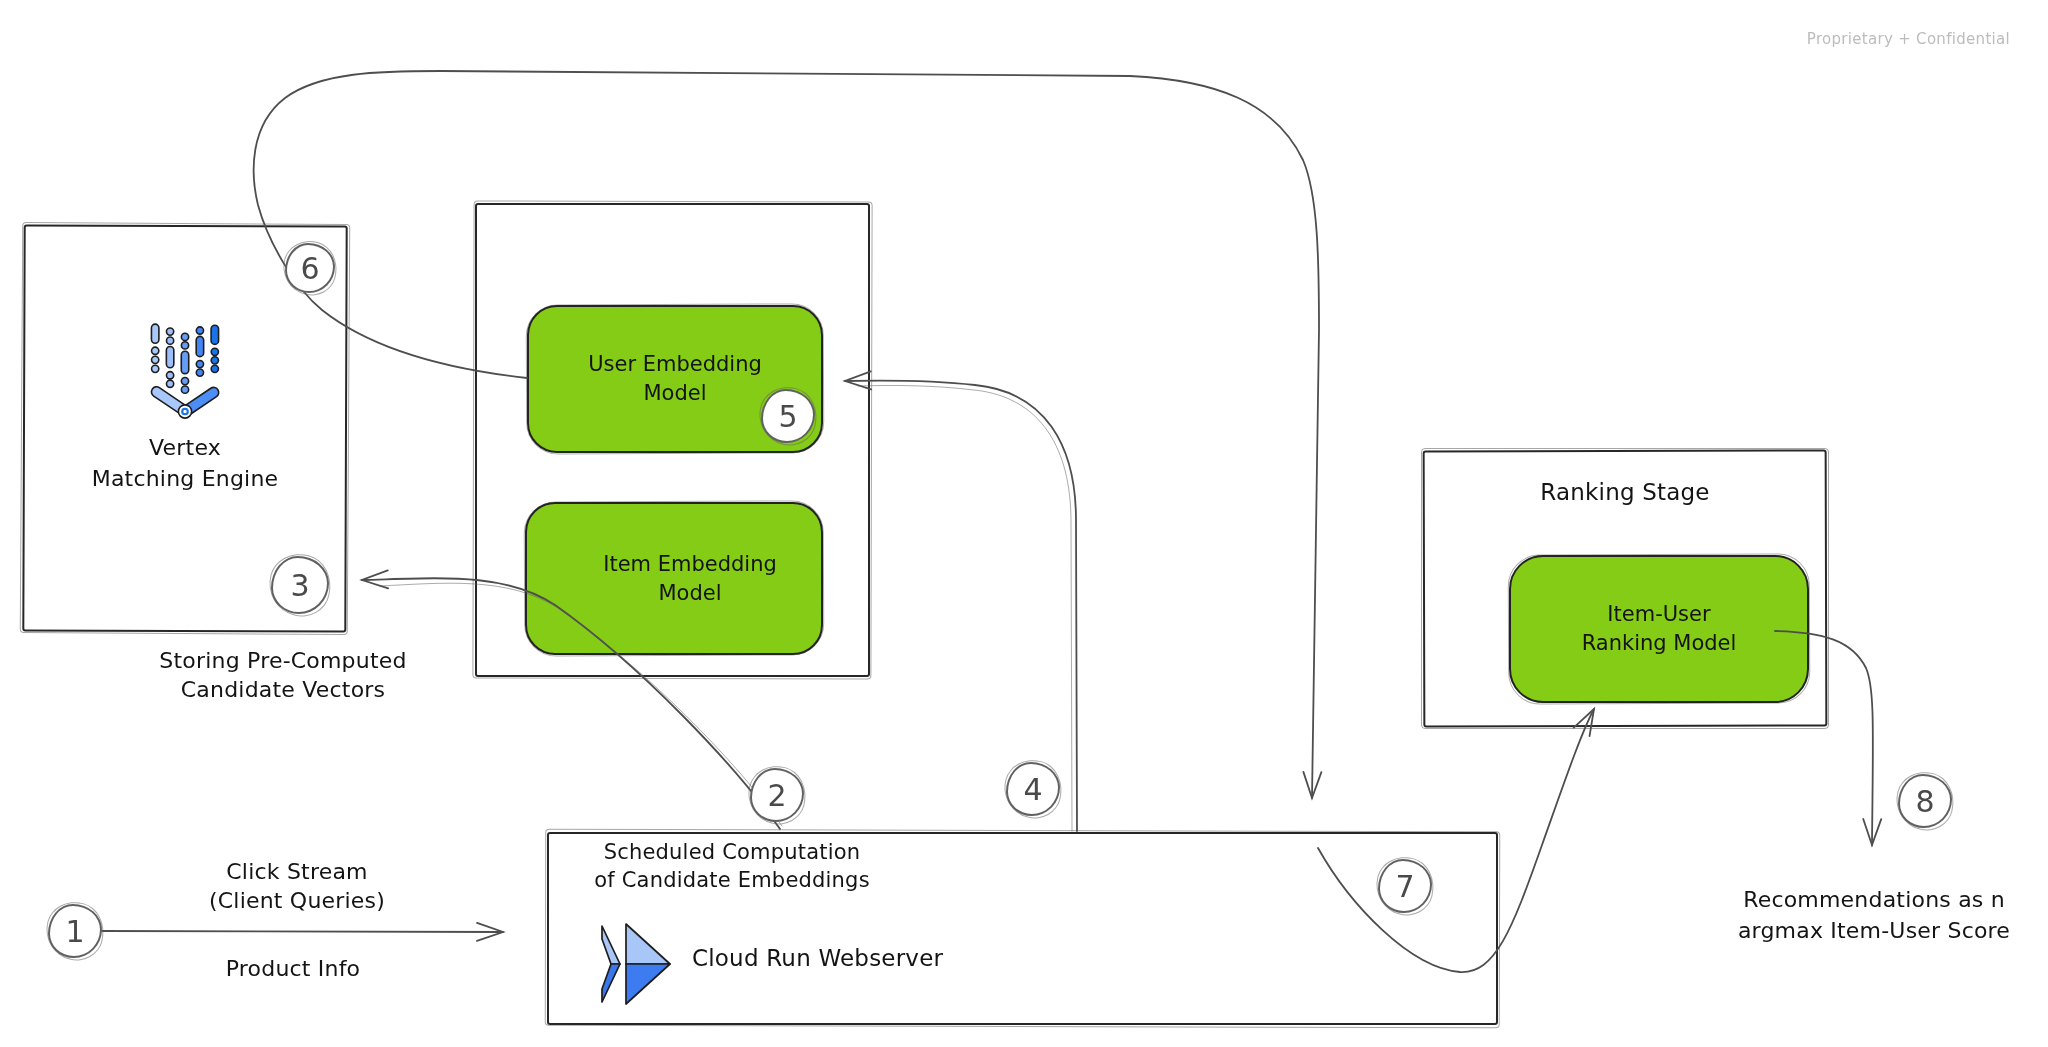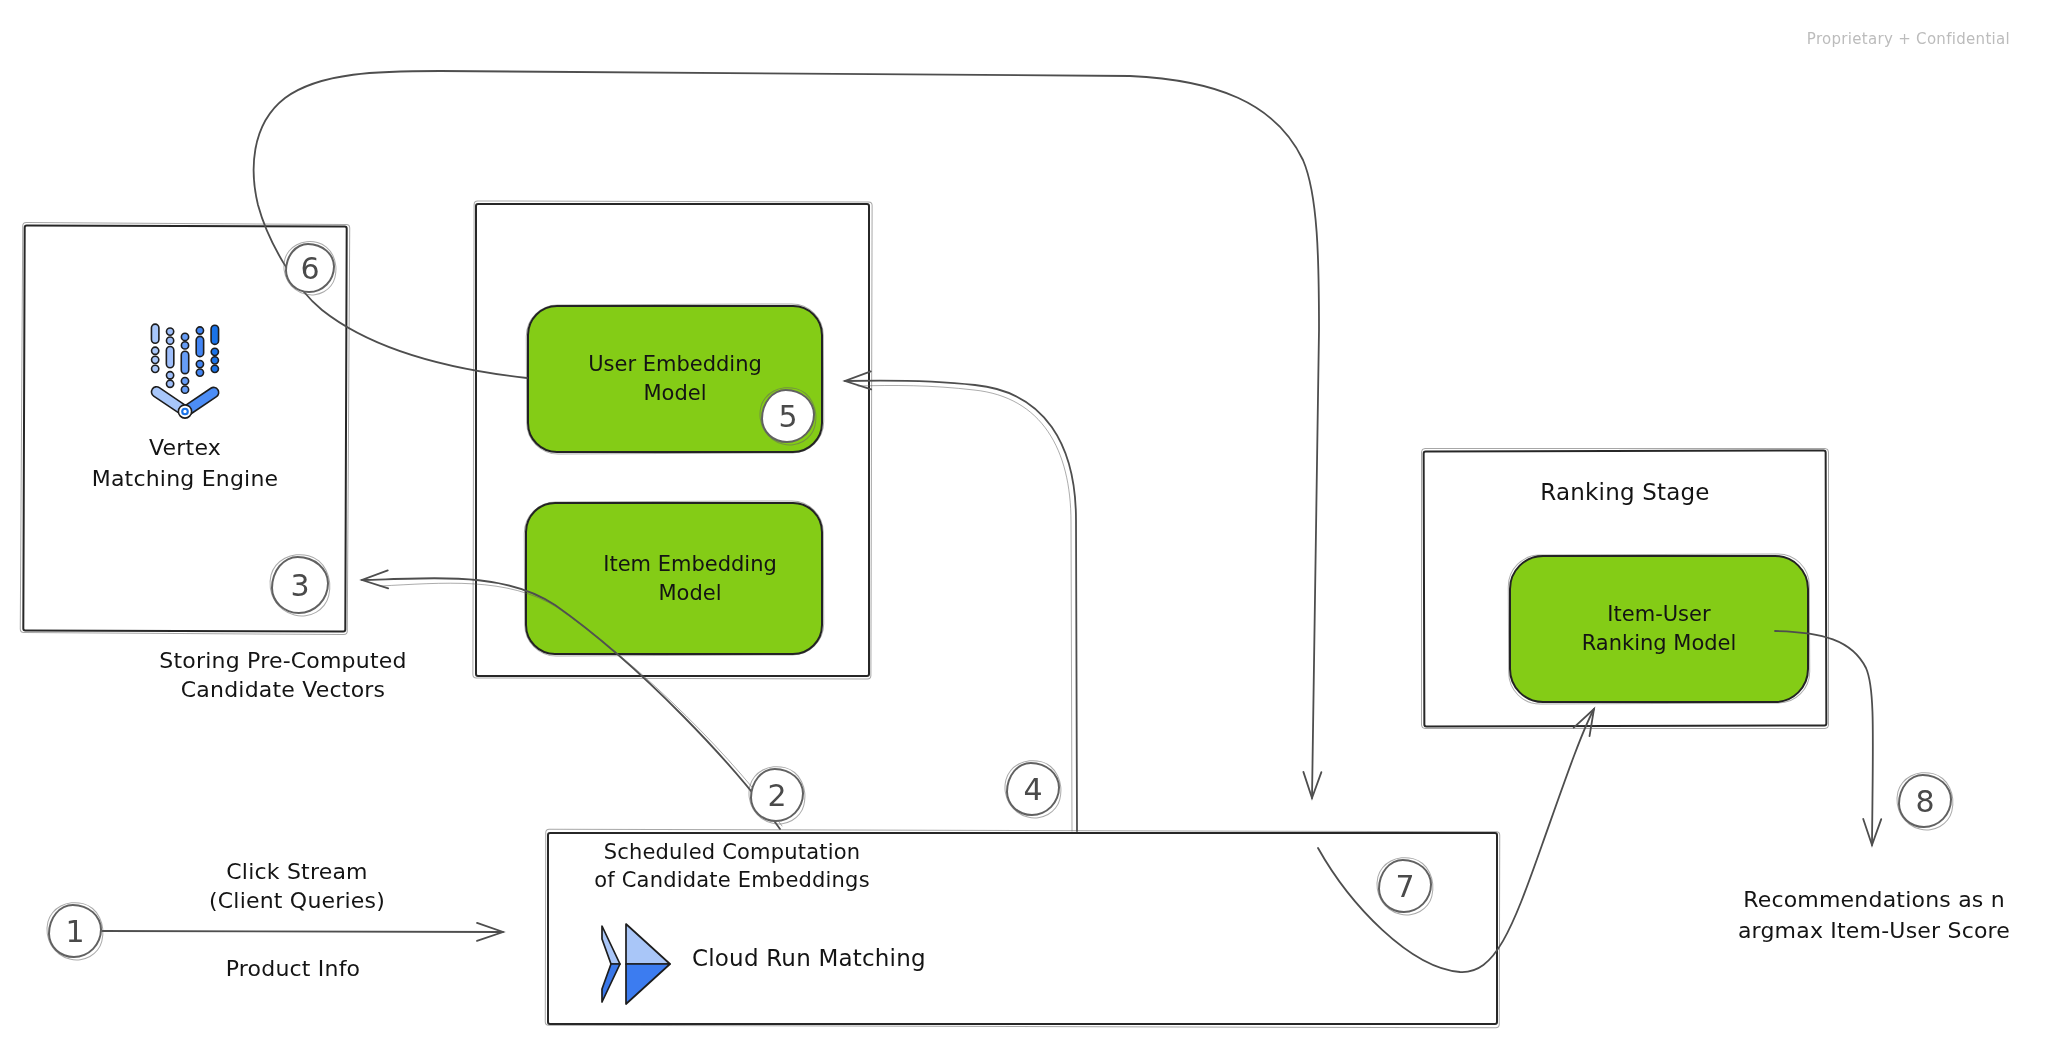--- a/index.html
+++ b/index.html
@@ -117,21 +117,21 @@
 Ranking Model</div>
   </div>
 
   <div class="txt box-title" id="ranking-title">Ranking Stage</div>
   <div class="txt" id="vertex-label">Vertex
 Matching Engine</div>
   <div class="txt" id="vertex-caption">Storing Pre-Computed
 Candidate Vectors</div>
   <div class="txt" id="note-scheduled">Scheduled Computation
 of Candidate Embeddings</div>
-  <div class="txt" id="cloudrun-label">Cloud Run Matching</div>
+  <div class="txt" id="cloudrun-label">Cloud Run Webserver</div>
   <div class="txt" id="label-clickstream">Click Stream
 (Client Queries)</div>
   <div class="txt" id="label-productinfo">Product Info</div>
   <div class="txt" id="label-recommendations">Recommendations as n
 argmax Item-User Score</div>
   <div id="watermark">Proprietary + Confidential</div>
 
   <svg id="matching-engine-icon" viewBox="0 0 80 92">
     <g stroke="#1d1d1d" stroke-width="1.5">
 

